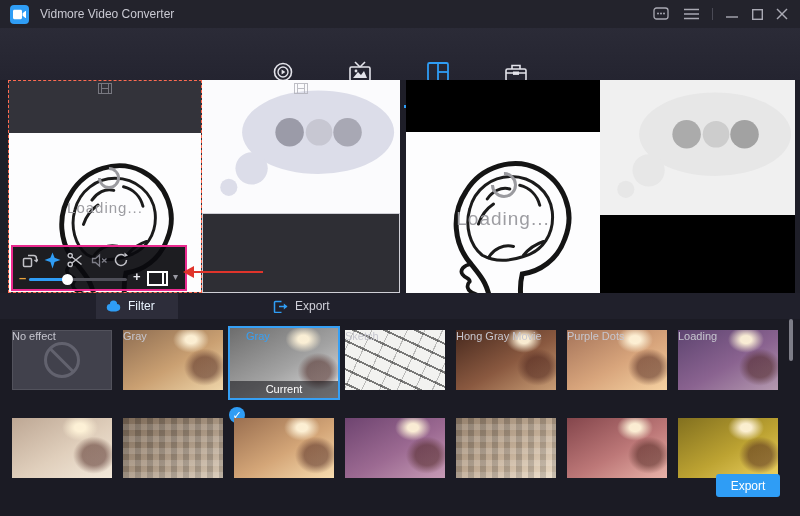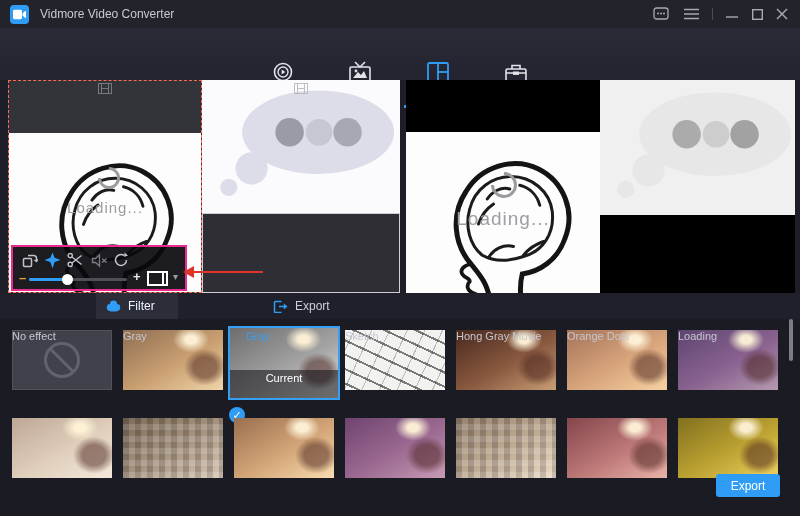--- a/index.html
+++ b/index.html
@@ -80,21 +80,21 @@
   .stab.active { background:#2d2d3a; color:#eaf4ff; }
 
   
   .filters { position:absolute; left:0; top:319px; width:800px; height:197px; background:#1b1b24; }
   .thumb { position:absolute; width:100px; height:60px; cursor:pointer; background:#555; }
   .thumb-label { position:absolute; width:100px; top:81px; text-align:left; font-size:11px; color:#c6c6cf; }
   .row1 { top:11px; } .row2 { top:99px; }
   .sel-wrap { position:absolute; left:-6px; top:-4px; width:112px; height:74px;
     border:2px solid #36a0f5; background:#000; }
   .sel-img { position:absolute; inset:0; }
-  .current-band { position:absolute; left:0; bottom:0; width:100%; height:28px;
+  .current-band { position:absolute; left:0; bottom:0; width:100%; height:17px;
     background:rgba(15,15,20,.55); color:#fff; font-size:11px; text-align:center; line-height:17px; }
   .check-badge { position:absolute; left:-5px; top:77px; width:16px; height:16px; border-radius:50%;
     background:#2f9df5; color:#fff; font-size:11px; line-height:16px; text-align:center; }
   .lbl-selected { color:#36a0f5; }
 
   
   .f-none { background:#41414c; border:1px solid #52525c; display:flex; align-items:center; justify-content:center; }
   .f-none .slash { width:36px; height:36px; border:3px solid #62626e; border-radius:50%; position:relative; }
   .f-none .slash:before { content:""; position:absolute; left:-2px; top:14px; width:34px; height:3px;
     background:#62626e; transform:rotate(45deg); }
@@ -420,21 +420,21 @@
     </div>
     <div class="thumb-label row1 lbl-selected" style="left:246px">Gray</div>
 
     <div class="thumb row1 f-sketch" style="left:345px"></div>
     <div class="thumb-label row1" style="left:345px">Sketch</div>
 
     <div class="thumb row1 photo f-hk" style="left:456px"></div>
     <div class="thumb-label row1" style="left:456px">Hong Gray Movie</div>
 
     <div class="thumb row1 photo f-odots" style="left:567px"></div>
-    <div class="thumb-label row1" style="left:567px">Orange Dots</div>
+    <div class="thumb-label row1" style="left:567px">Purple Dots</div>
 
     <div class="thumb row1 photo f-purple" style="left:678px"></div>
     <div class="thumb-label row1" style="left:678px">Loading</div>
 
     <div class="thumb row2 photo f-pale" style="left:12px"></div>
     <div class="thumb row2 f-mosaic1" style="left:123px"></div>
     <div class="thumb row2 photo f-sparkle" style="left:234px"></div>
     <div class="thumb row2 photo f-pinkpurple" style="left:345px"></div>
     <div class="thumb row2 f-mosaic2" style="left:456px"></div>
     <div class="thumb row2 photo f-pinkred" style="left:567px"></div>

